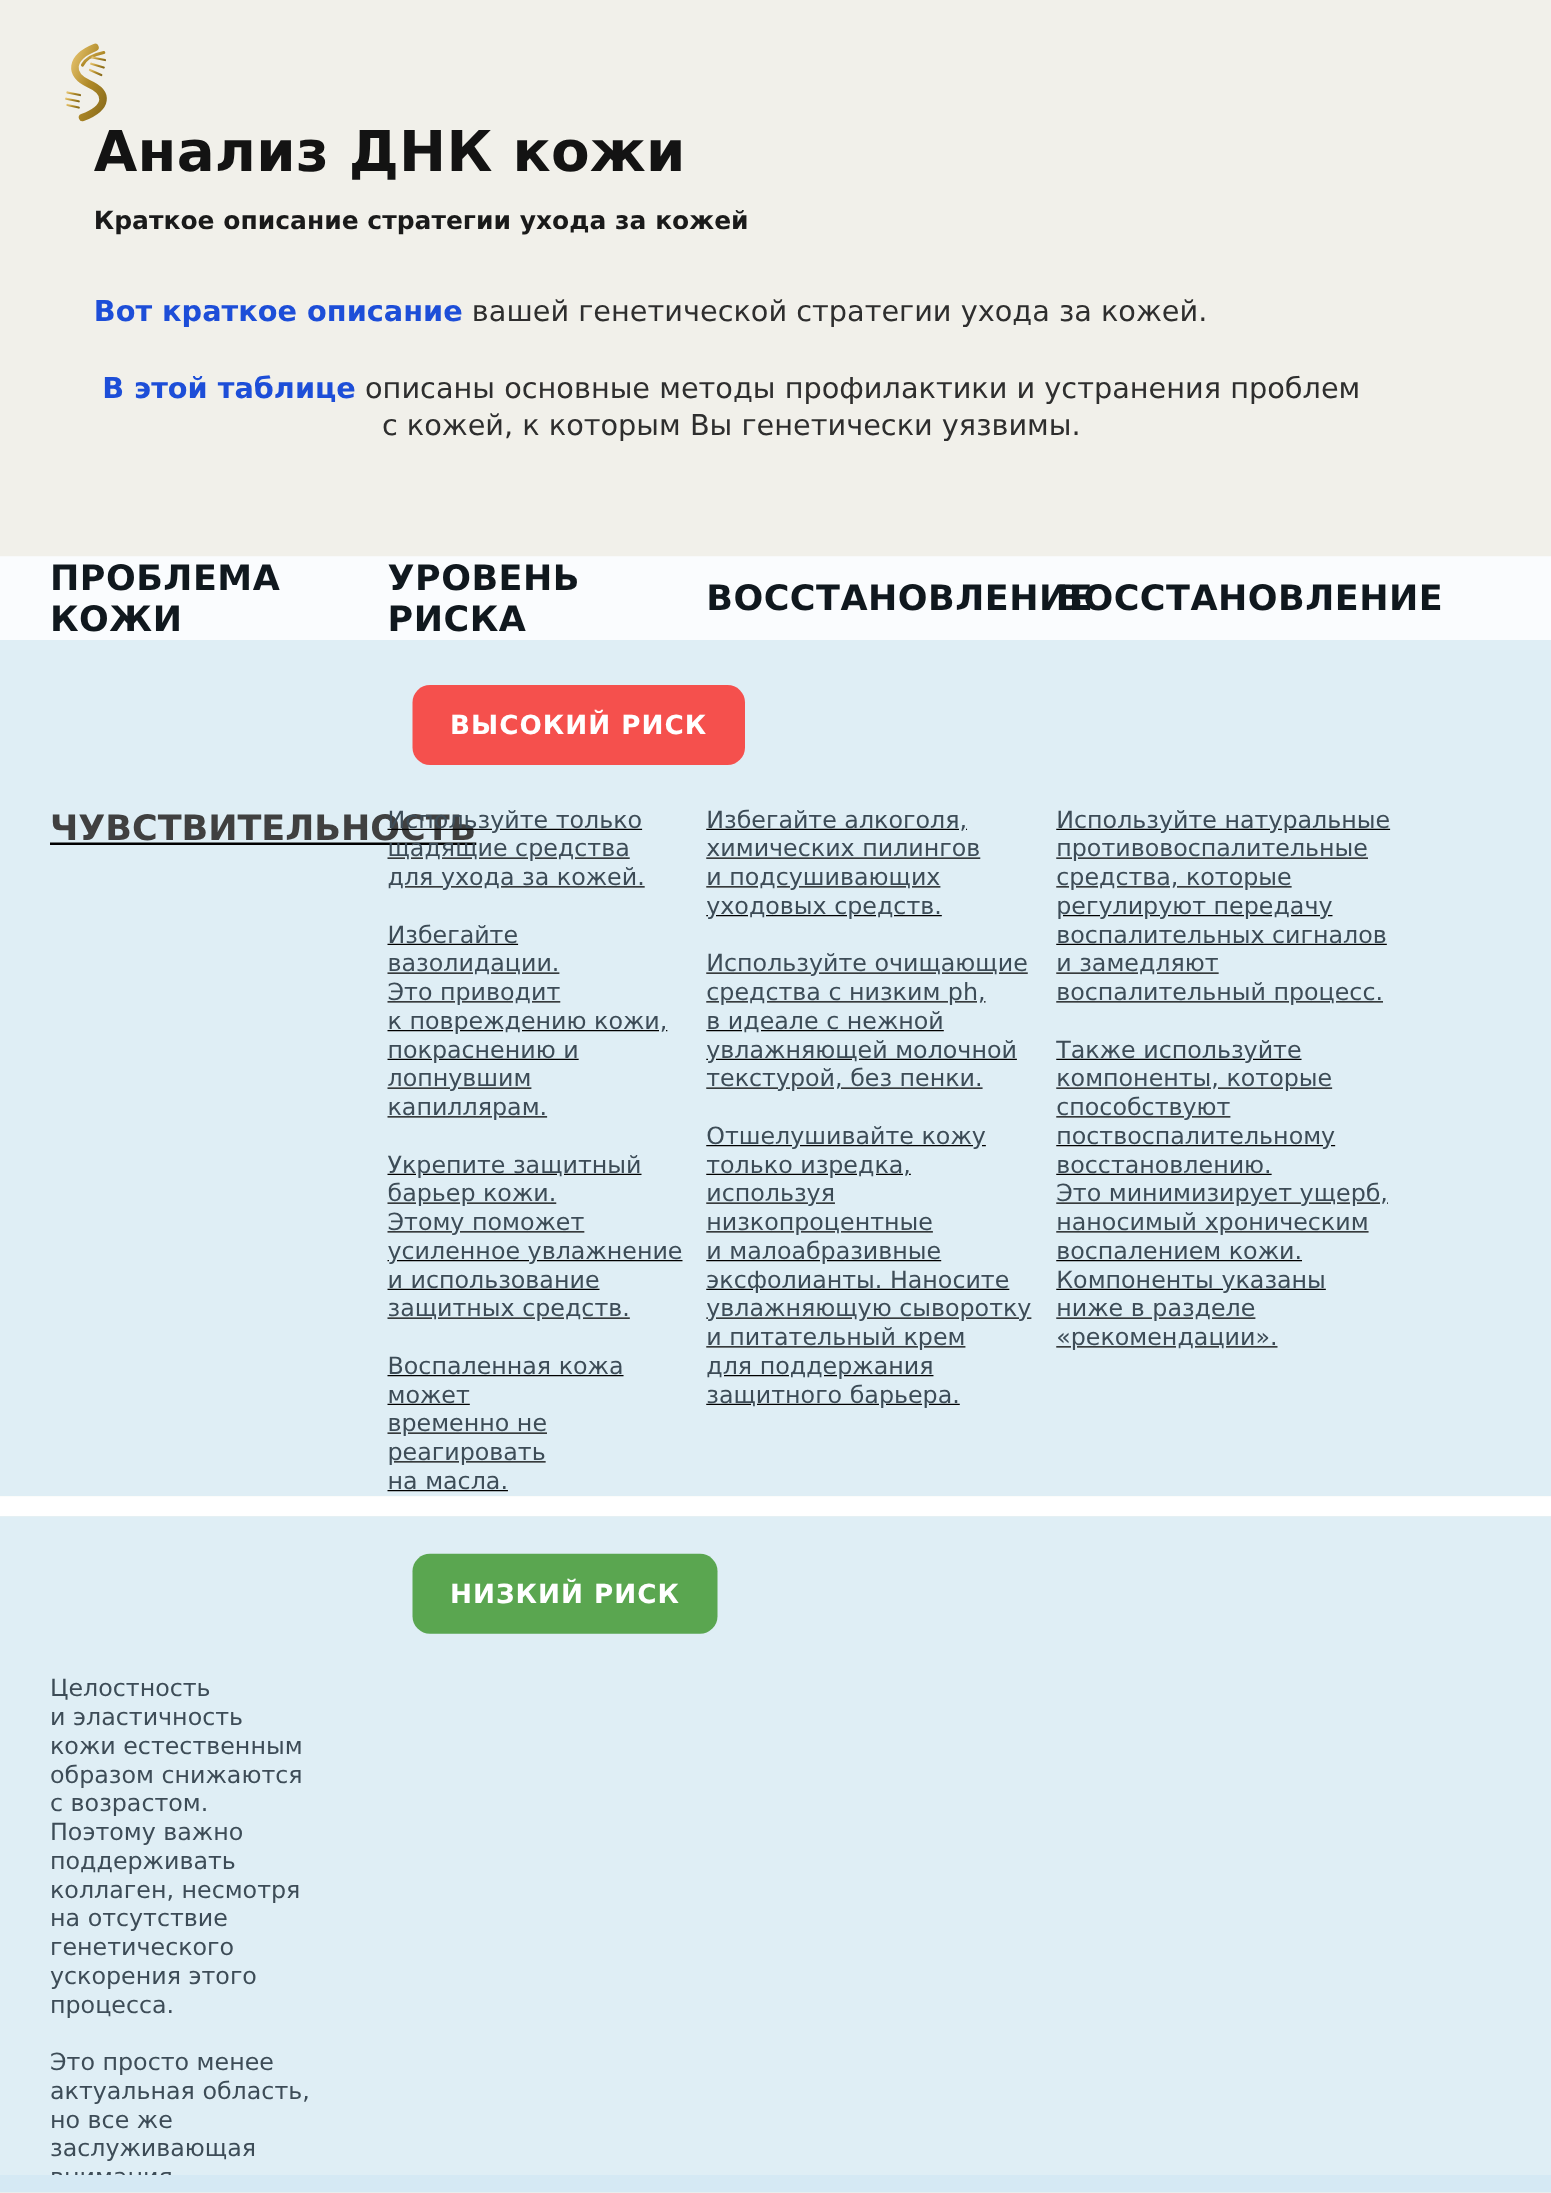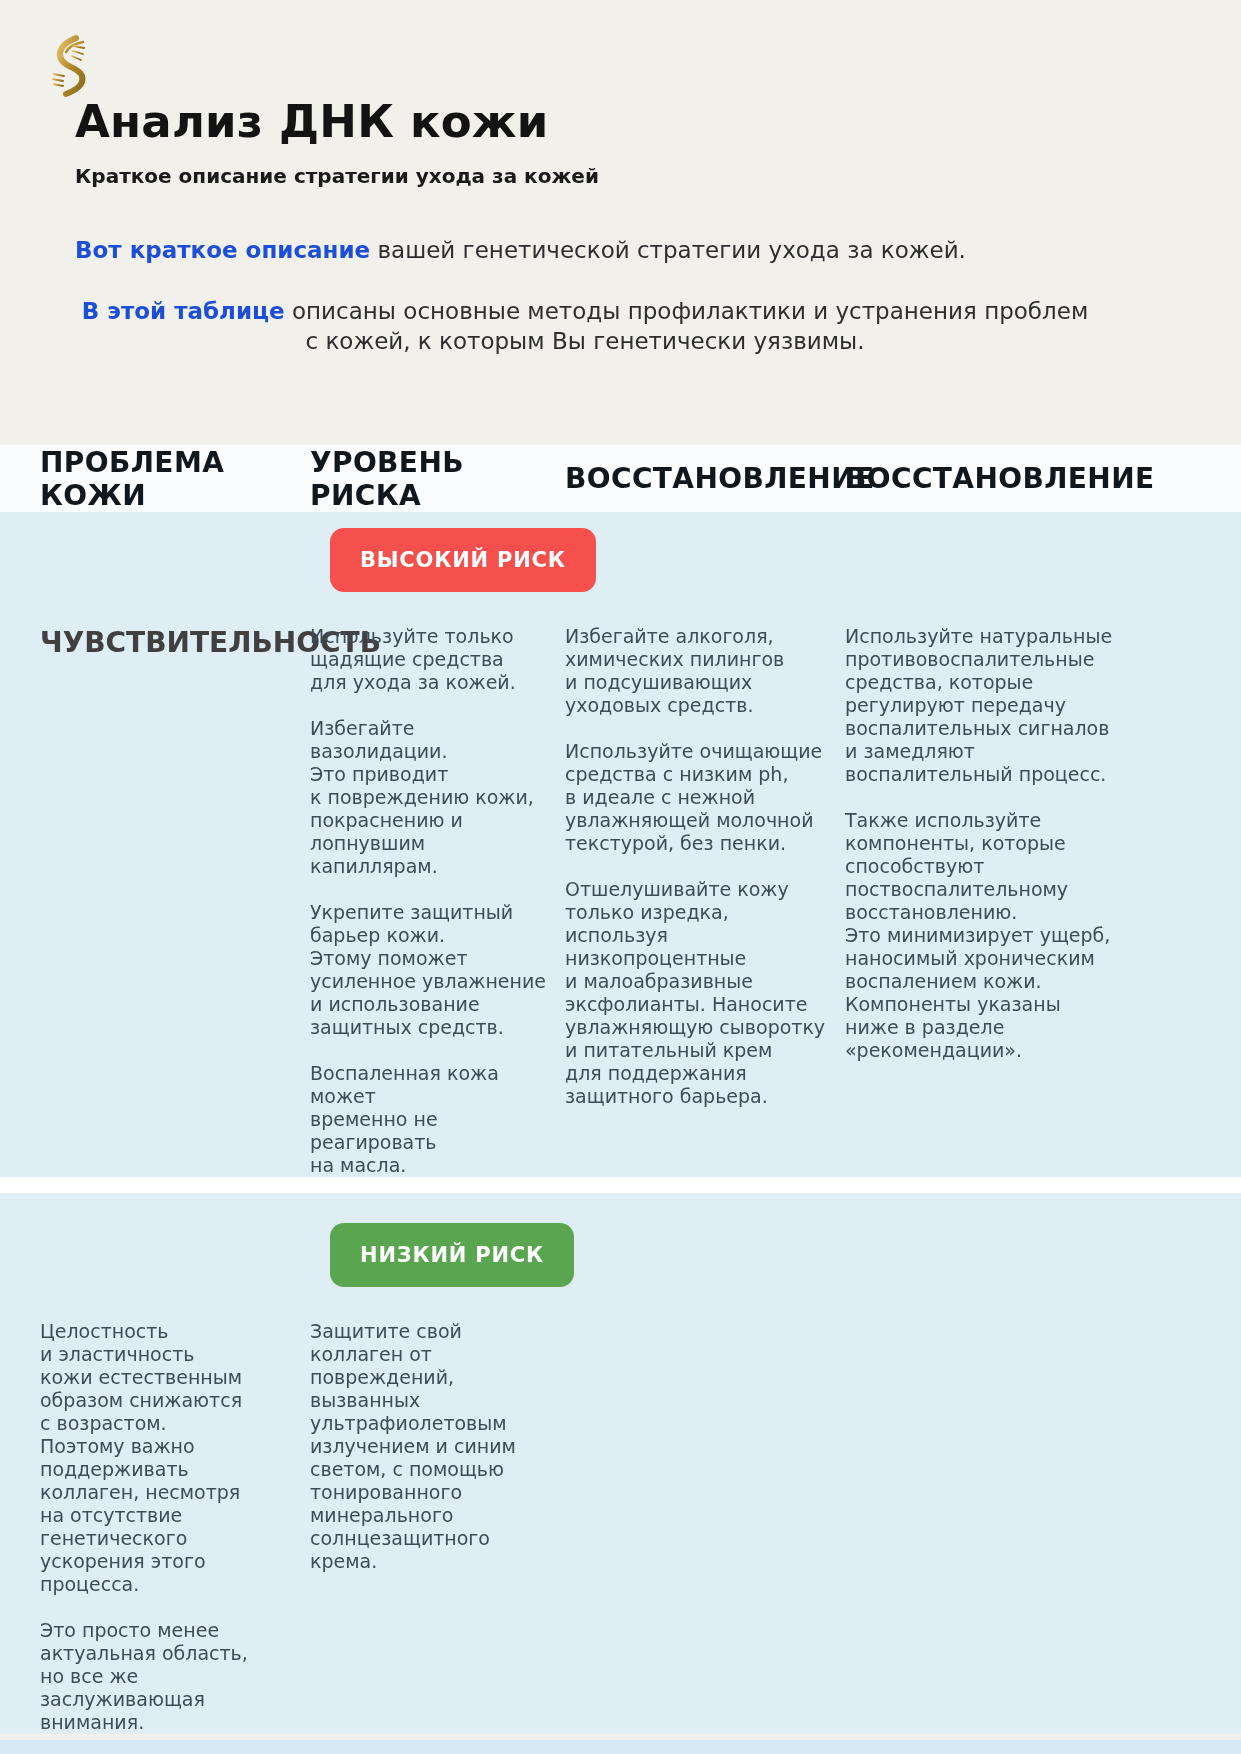--- a/index.html
+++ b/index.html
@@ -57,21 +57,21 @@
     background: #fafcfe;
     align-items: center;
   }
   .th {
     font-size: 28px; font-weight: 700;
     color: #10181e; letter-spacing: 0.4px;
   }
 
   
   .risk-section { background: #dfeef5; }
-  .risk-section.high { min-height: 620px; padding-top: 16px; box-sizing: border-box; }
+  .risk-section.high { min-height: 620px; padding-top: 36px; box-sizing: border-box; text-decoration: underline; }
   .risk-section.low  { min-height: 507px; padding-top: 30px; box-sizing: border-box; }
   .section-gap { height: 16px; background: #ffffff; }
 
   .badge-row { align-items: start; }
   .badge {
     display: inline-block;
     margin-left: 20px;
     padding: 20px 30px;
     border-radius: 14px;
     font-size: 21px; font-weight: 700;
@@ -241,26 +241,19 @@
 Поэтому важно
 поддерживать
 коллаген, несмотря
 на отсутствие генетического
 ускорения этого процесса.
 
 Это просто менее
 актуальная область,
 но все же заслуживающая
 внимания.</div>
-      <div class="cell">Защитите свой
-коллаген от повреждений,
-вызванных ультрафиолетовым
-излучением и синим
-светом, с помощью
-тонированного минерального
-солнцезащитного крема.</div>
       <div class="cell"></div>
     </div>
   </section>
 
   <div class="bottom-strip"></div>
 
 </div>
 
 </body></html>

